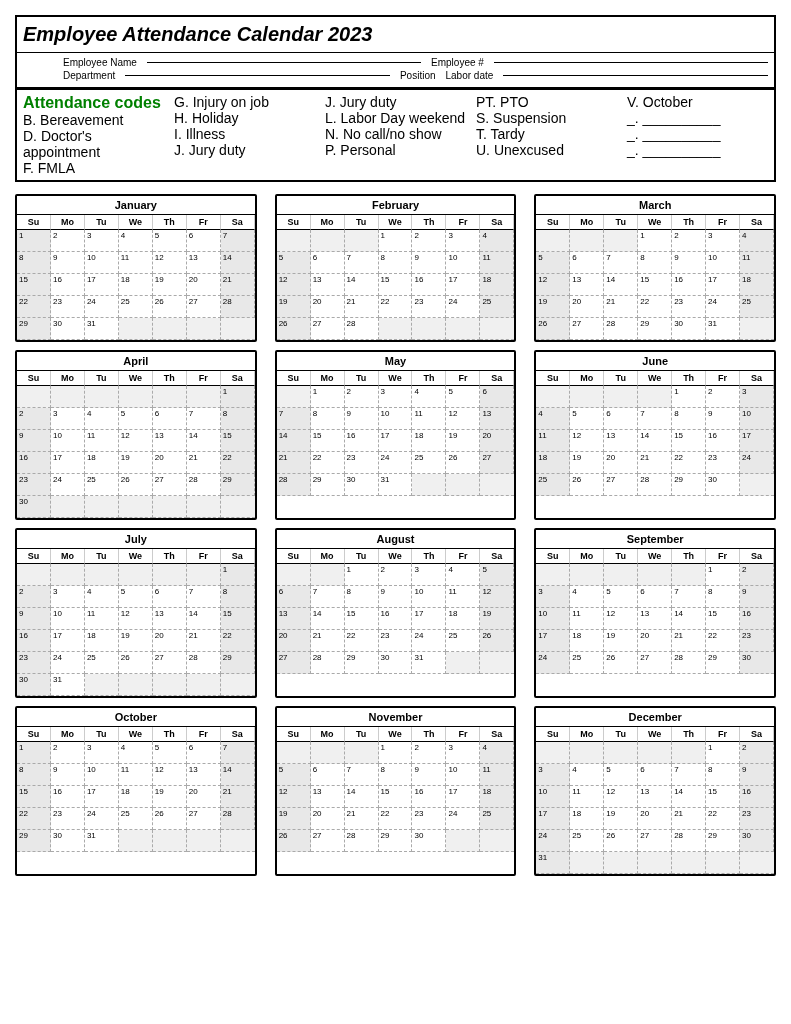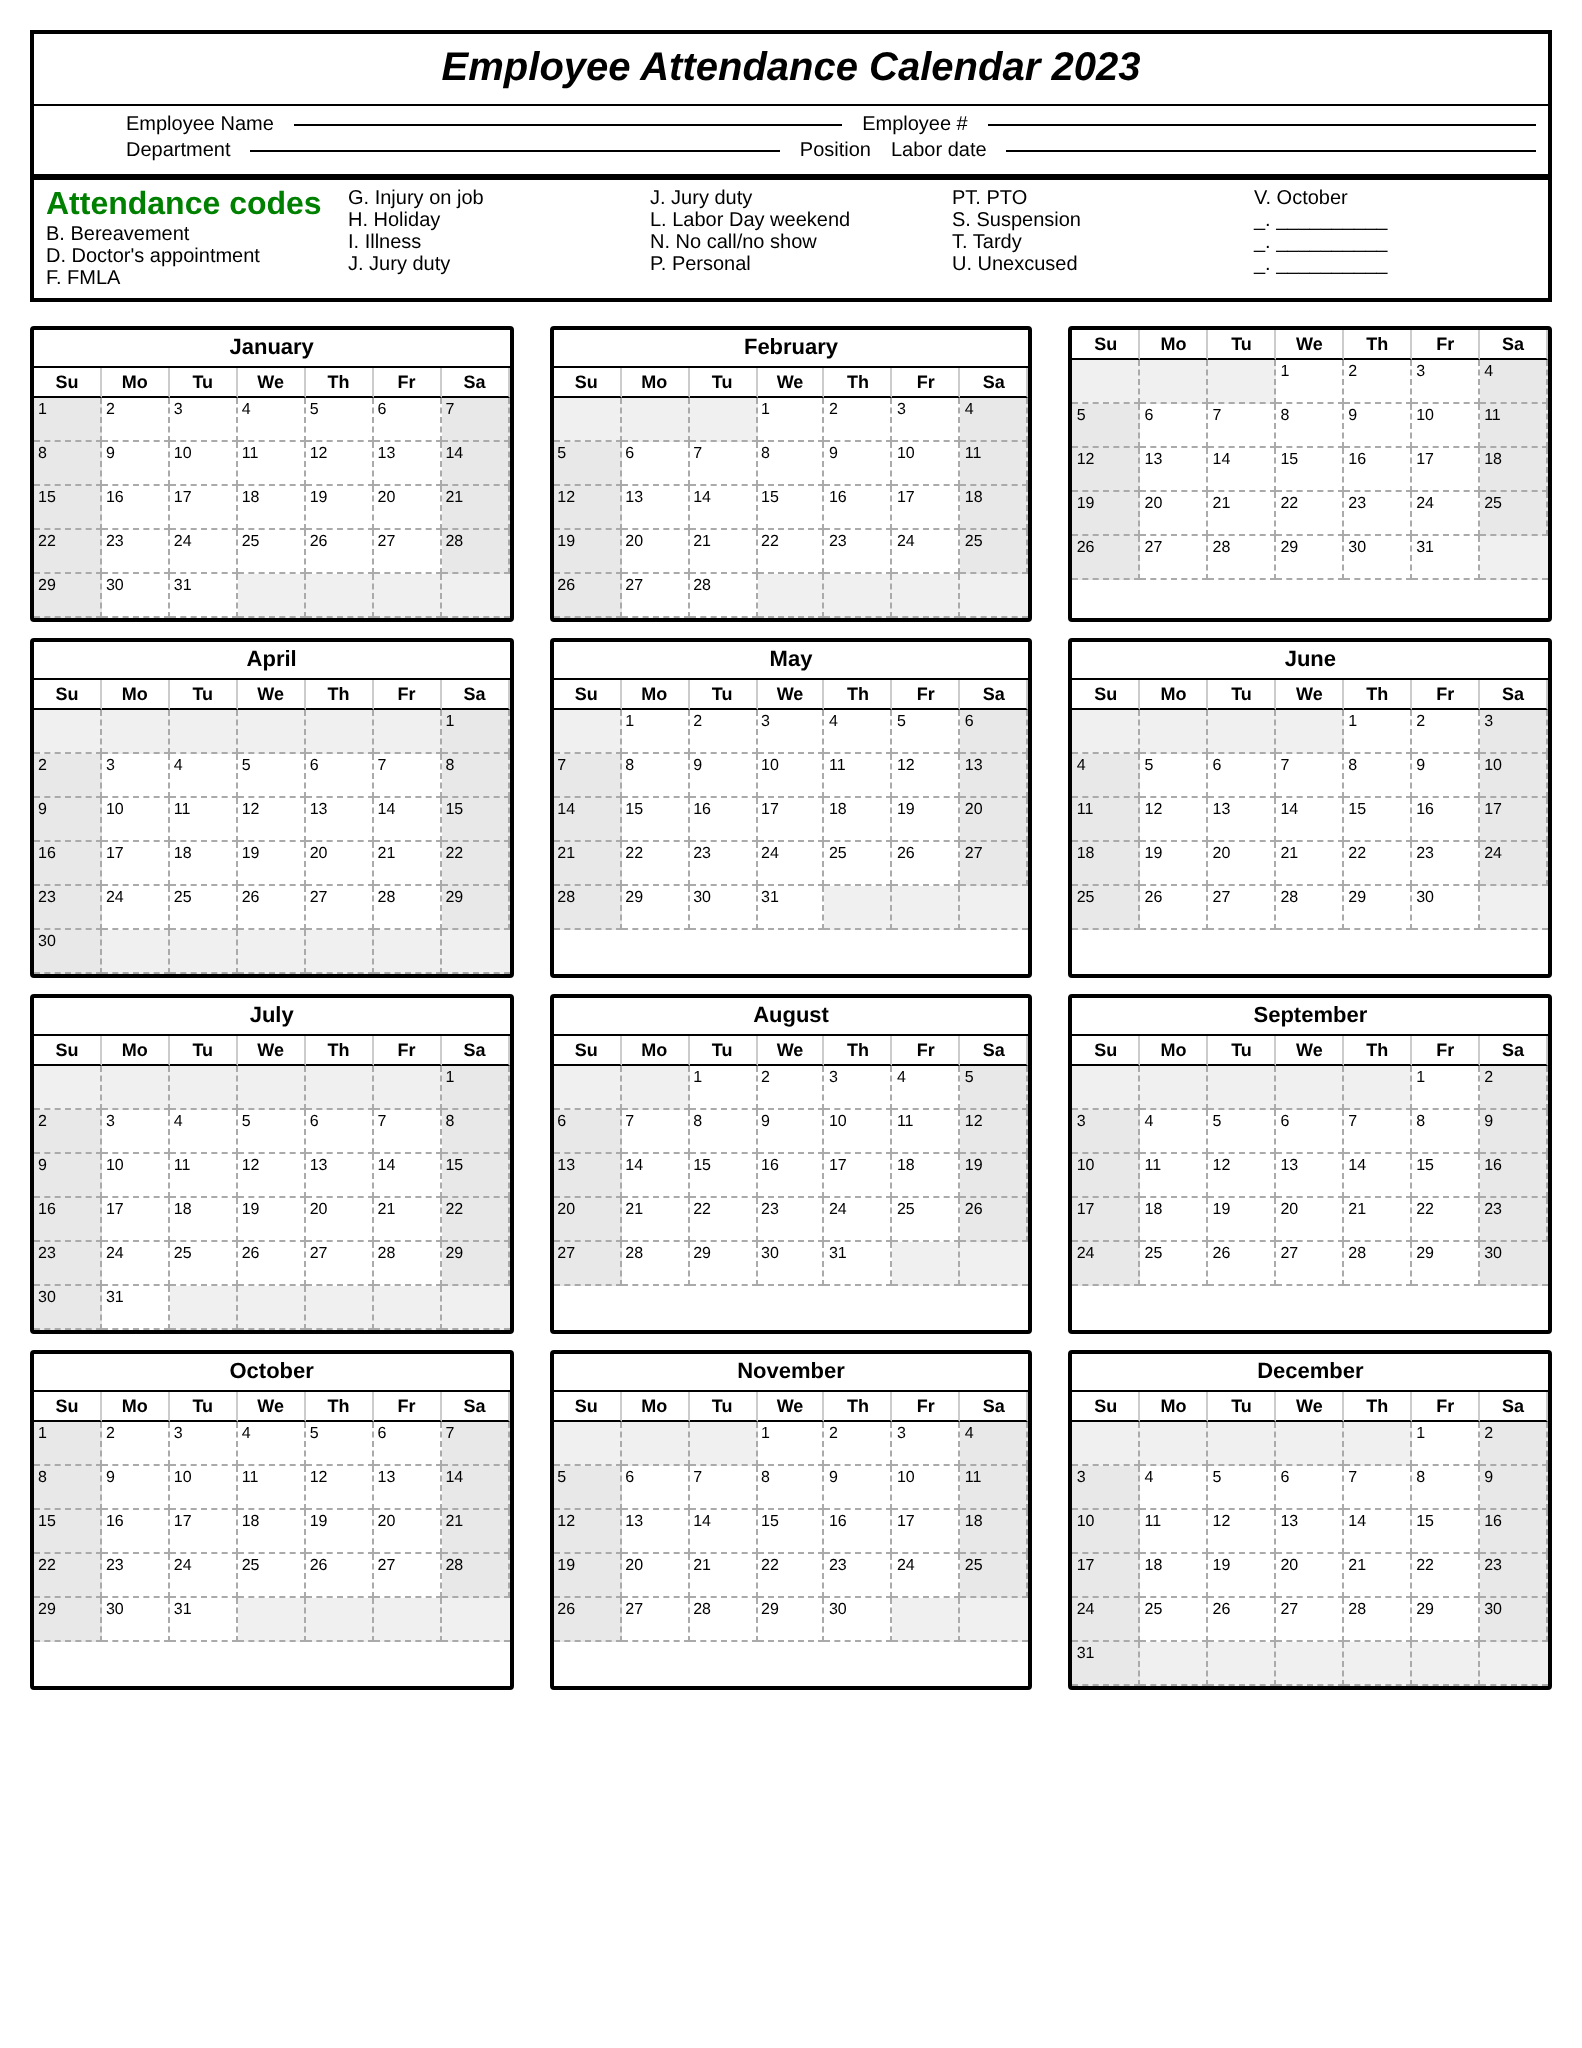--- a/index.html
+++ b/index.html
@@ -5,21 +5,21 @@
     * { box-sizing: border-box; margin: 0; padding: 0; }
     body {
       font-family: Arial, sans-serif;
       font-size: 10px;
       background: #fff;
       width: 791px;
       min-height: 1024px;
       padding: 15px;
     }
     .main-title {
-      text-align: center;
+      text-align: left;
       font-size: 20px;
       font-weight: bold;
       font-style: italic;
       border: 2px solid #000;
       padding: 6px;
       margin-bottom: 0;
       border-bottom: none;
     }
     .info-section {
       border: 2px solid #000;
@@ -43,21 +43,21 @@
     .codes-section {
       border: 2px solid #000;
       border-top: 1px solid #000;
       padding: 4px 6px;
       margin-bottom: 12px;
       display: grid;
       grid-template-columns: 1fr 1fr 1fr 1fr 1fr;
       gap: 2px 10px;
     }
     .codes-header { color: green; font-weight: bold; font-size: 16px; }
-    .codes-item { font-size: 10px; }
+    .codes-item { font-size: 14px; }
 
     
     .calendars-row {
       display: flex;
       gap: 18px;
       margin-bottom: 8px;
     }
     .cal-block {
       flex: 1;
       border: 2px solid #000;
@@ -243,20 +243,21 @@
           <div class="day-cell weekend"><span class="day-num">26</span></div>
           <div class="day-cell"><span class="day-num">27</span></div>
           <div class="day-cell"><span class="day-num">28</span></div>
           <div class="day-cell empty"></div>
           <div class="day-cell empty"></div>
           <div class="day-cell empty"></div>
           <div class="day-cell empty"></div>
         </div>
       </div>
       <div class="cal-block">
+        <div class="cal-title">March</div>
         <div class="cal-grid">
           <div class="day-header">Su</div>
           <div class="day-header">Mo</div>
           <div class="day-header">Tu</div>
           <div class="day-header">We</div>
           <div class="day-header">Th</div>
           <div class="day-header">Fr</div>
           <div class="day-header">Sa</div>
           <div class="day-cell empty"></div>
           <div class="day-cell empty"></div>

